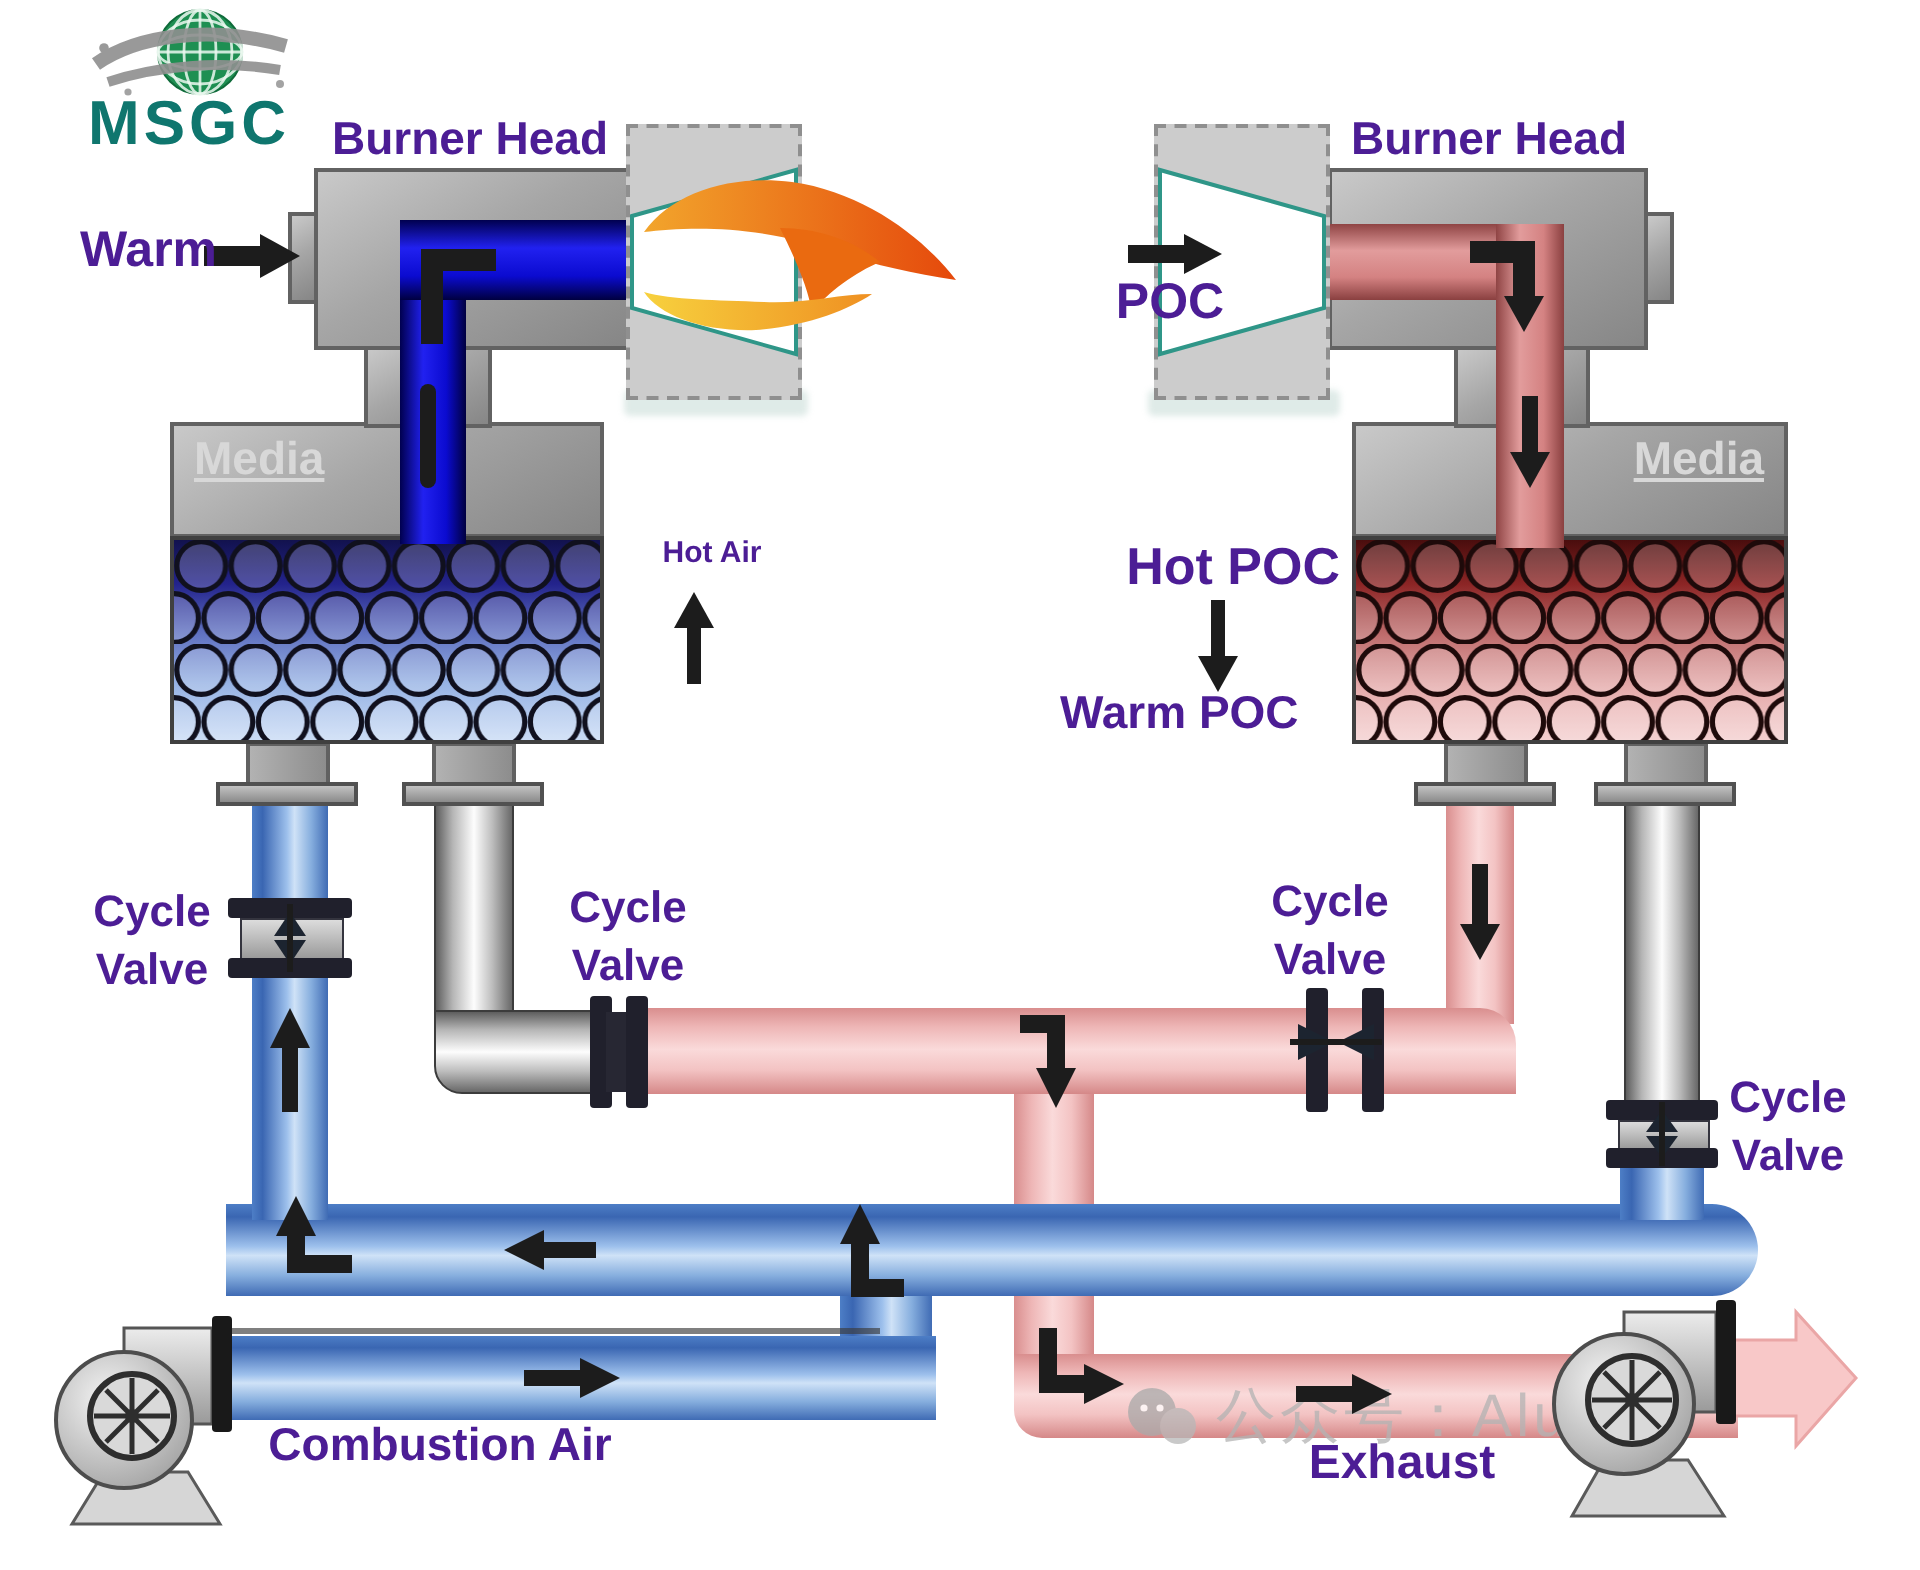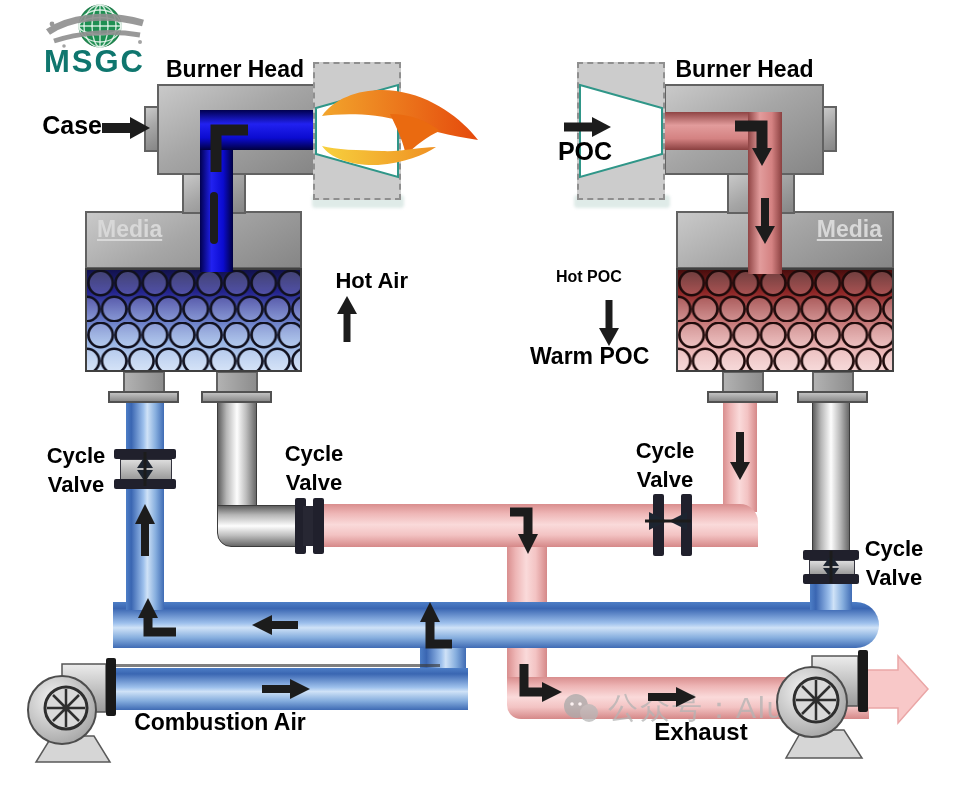--- a/index.html
+++ b/index.html
@@ -1,19 +1,19 @@
 <!DOCTYPE html>
 <html><head>
 <meta charset="utf-8">
 <style>
   html,body{margin:0;padding:0;background:#ffffff;}
   #canvas{position:relative;width:960px;height:785px;background:#ffffff;overflow:hidden;
           font-family:"Liberation Sans",sans-serif;}
   .abs{position:absolute;box-sizing:border-box;}
-  .lbl{position:absolute;font-weight:700;color:#000000;line-height:1.18;
+  .lbl{position:absolute;font-weight:700;color:#4c1d95;line-height:1.18;
        font-family:"Liberation Sans",sans-serif;white-space:nowrap;}
   .metal{background:linear-gradient(150deg,#c9c9c9 0%,#a6a6a6 45%,#868686 100%);
          border:2px solid #626262;}
   .flange{background:linear-gradient(180deg,#c2c2c2,#8a8a8a);border:2px solid #515151;}
   .stub{background:linear-gradient(90deg,#b2b2b2,#8d8d8d);border:2px solid #616161;}
   .blueH{background:linear-gradient(180deg,#4d7ec6 0%,#3a66b2 14%,#9dc0ec 46%,#cfe2f7 56%,#86aede 78%,#3f6bb4 100%);}
   .blueV{background:linear-gradient(90deg,#4d7ec6 0%,#3a66b2 14%,#9dc0ec 46%,#cfe2f7 56%,#86aede 78%,#3f6bb4 100%);}
   .pinkH{background:linear-gradient(180deg,#d98e8e 0%,#eeb6b6 22%,#fadada 48%,#f3c3c3 72%,#d58888 100%);}
   .pinkV{background:linear-gradient(90deg,#d98e8e 0%,#eeb6b6 22%,#fadada 48%,#f3c3c3 72%,#d58888 100%);}
   .silverV{background:linear-gradient(90deg,#5e5e5e 0%,#b5b5b5 22%,#fdfdfd 50%,#bdbdbd 74%,#686868 100%);border:1px solid #3c3c3c;}
@@ -291,24 +291,24 @@
       <g fill="#1c2430">
         <polygon points="823,566 839,566 831,555" stroke="none"></polygon>
         <polygon points="823,568 839,568 831,579" stroke="none"></polygon>
         <path d="M 831,551 V 583" stroke-width="3" fill="none"></path>
       </g>
     </g>
   </svg>
 
   <div class="lbl" style="left:150px;top:56px;width:170px;text-align:center;font-size:23px;">Burner Head</div>
   <div class="lbl" style="left:662px;top:56px;width:165px;text-align:center;font-size:23px;">Burner Head</div>
-  <div class="lbl" style="left:40px;top:111px;width:62px;text-align:right;font-size:25px;">Case</div>
+  <div class="lbl" style="left:40px;top:111px;width:62px;text-align:right;font-size:25px;">Warm</div>
   <div class="lbl" style="left:556px;top:137px;width:58px;text-align:center;font-size:25px;">POC</div>
-  <div class="lbl" style="left:304px;top:268px;width:104px;text-align:right;font-size:22px;">Hot Air</div>
-  <div class="lbl" style="left:556px;top:268px;width:114px;text-align:left;font-size:16px;">Hot POC</div>
+  <div class="lbl" style="left:304px;top:268px;width:104px;text-align:center;font-size:15px;">Hot Air</div>
+  <div class="lbl" style="left:556px;top:268px;width:114px;text-align:right;font-size:26px;">Hot POC</div>
   <div class="lbl" style="left:530px;top:343px;width:140px;text-align:left;font-size:23px;">Warm POC</div>
 
   <div class="lbl" style="left:40px;top:441px;width:72px;text-align:center;font-size:22px;line-height:29px;">
     <div>Cycle</div>
     <div>Valve</div>
   </div>
   <div class="lbl" style="left:278px;top:439px;width:72px;text-align:center;font-size:22px;line-height:29px;">
     <div>Cycle</div>
     <div>Valve</div>
   </div>

